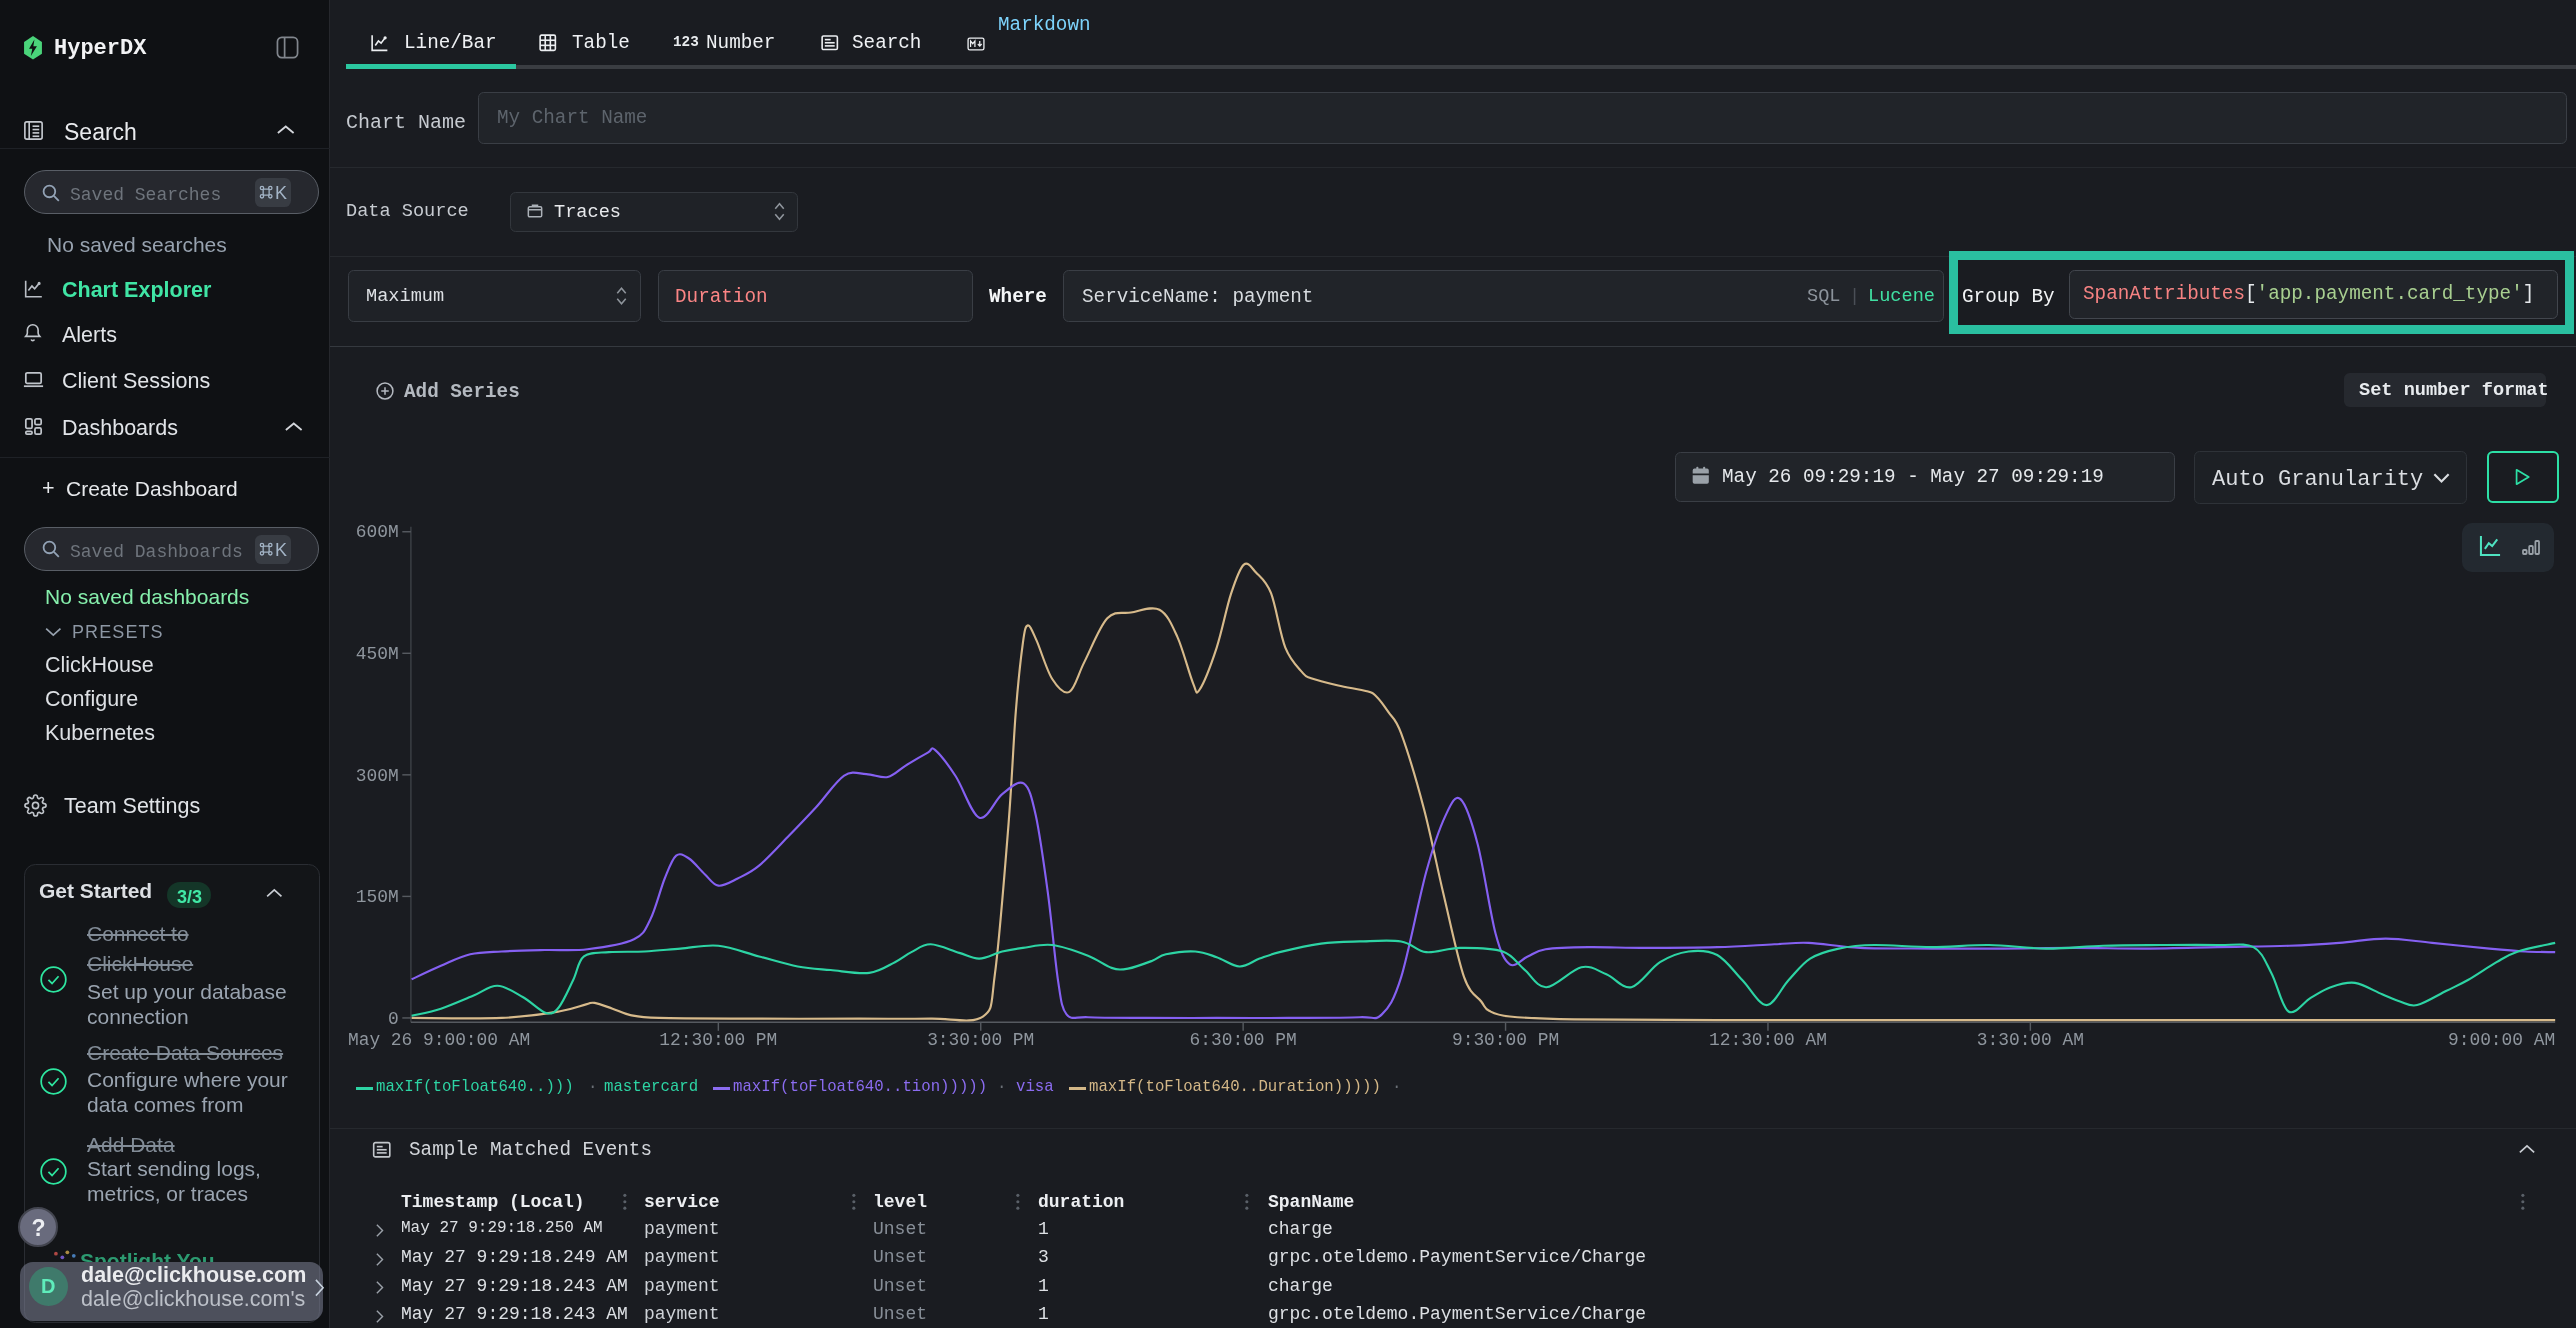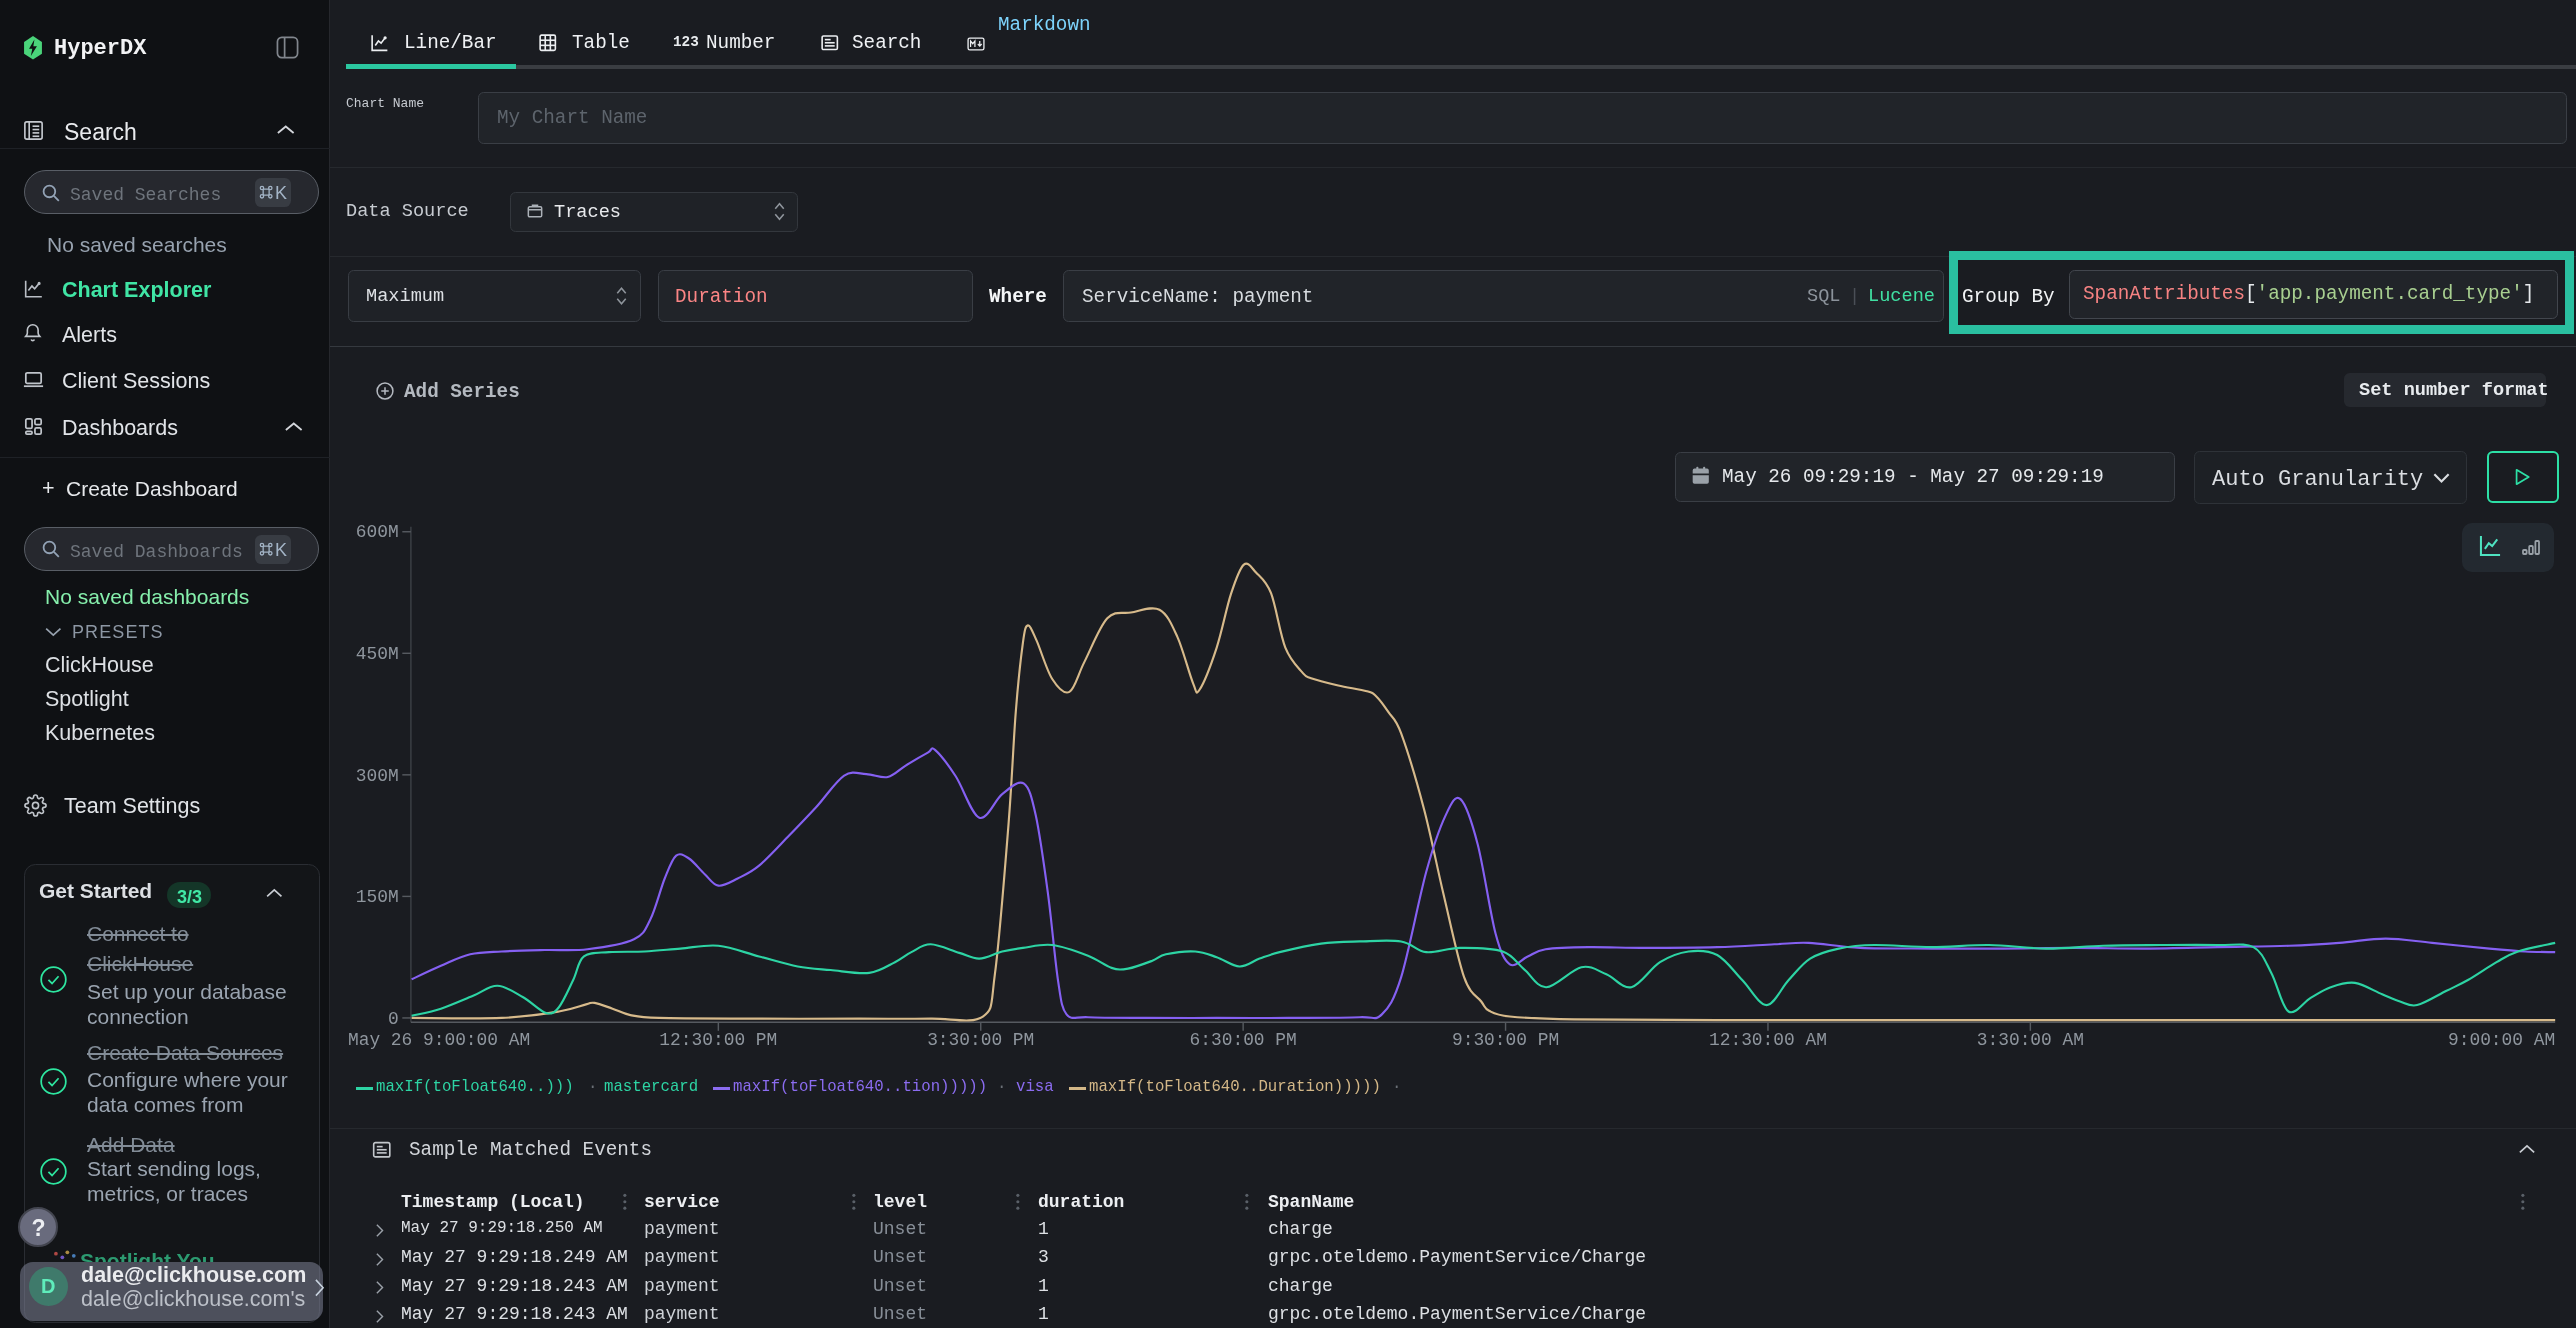--- a/index.html
+++ b/index.html
@@ -107,21 +107,21 @@
 <div class="abs sans" style="left:275px;top:540px;font-size:18px;color:#a3b4c6;">K</div>
 
 <div class="abs sans" style="left:45px;top:585px;font-size:21px;color:#86efac;">No saved dashboards</div>
 
 <svg class="abs" style="left:44px;top:625px;" width="18.6" height="13" viewBox="0 0 26 18" fill="none" stroke="#97a2af" stroke-width="2.4">
     <polyline points="3,5 13,14 23,5"></polyline>
   </svg>
 <div class="abs sans" style="left:72px;top:622px;font-size:18px;letter-spacing:1.1px;color:#8d97a4;">PRESETS</div>
 
 <div class="abs sans" style="left:45px;top:653px;font-size:21.5px;color:#dde0e4;">ClickHouse</div>
-<div class="abs sans" style="left:45px;top:687px;font-size:21.5px;color:#dde0e4;">Spotlight</div>
+<div class="abs sans" style="left:45px;top:687px;font-size:21.5px;color:#dde0e4;">Configure</div>
 <div class="abs sans" style="left:45px;top:721px;font-size:21.5px;color:#dde0e4;">Kubernetes</div>
 
 <svg class="abs" style="left:23.6px;top:794px;" width="23" height="23" viewBox="0 0 24 24" fill="none" stroke="#c0c5cb" stroke-width="1.7">
  <circle cx="12" cy="12" r="3.2"></circle>
  <path d="M19.4 15a1.65 1.65 0 0 0 .33 1.82l.06.06a2 2 0 1 1-2.83 2.83l-.06-.06a1.65 1.65 0 0 0-1.82-.33 1.65 1.65 0 0 0-1 1.51V21a2 2 0 1 1-4 0v-.09A1.65 1.65 0 0 0 9 19.4a1.65 1.65 0 0 0-1.82.33l-.06.06a2 2 0 1 1-2.83-2.83l.06-.06a1.65 1.65 0 0 0 .33-1.82 1.65 1.65 0 0 0-1.51-1H3a2 2 0 1 1 0-4h.09A1.65 1.65 0 0 0 4.6 9a1.65 1.65 0 0 0-.33-1.82l-.06-.06a2 2 0 1 1 2.83-2.83l.06.06a1.65 1.65 0 0 0 1.82.33H9a1.65 1.65 0 0 0 1-1.51V3a2 2 0 1 1 4 0v.09a1.65 1.65 0 0 0 1 1.51 1.65 1.65 0 0 0 1.82-.33l.06-.06a2 2 0 1 1 2.83 2.83l-.06.06a1.65 1.65 0 0 0-.33 1.82V9a1.65 1.65 0 0 0 1.51 1H21a2 2 0 1 1 0 4h-.09a1.65 1.65 0 0 0-1.51 1z"></path>
 </svg>
 <div class="abs sans" style="left:64px;top:794px;font-size:21.5px;color:#e1e4e8;">Team Settings</div>
 
 <div class="abs" style="left:23.6px;top:864px;width:296px;height:459px;border-radius:11.4px;border:1.4px solid #2a2d33;background:#131518;"></div>
 <div class="abs sans" style="left:39px;top:879px;font-size:21px;font-weight:bold;color:#dcdfe3;">Get Started</div>
@@ -208,21 +208,21 @@
 </svg>
 <div class="abs mono" style="left:852px;top:31.5px;font-size:19.3px;color:#eff1f4;">Search</div>
 
 <svg class="abs" style="left:966px;top:34px;" width="20" height="20" viewBox="0 0 24 24" fill="none" stroke="#eceef1" stroke-width="1.6">
  <rect x="2.5" y="5" width="19" height="14" rx="2"></rect>
     <path d="M5.5 15.5 v-7 l2.6 3.2 2.6-3.2 v7" stroke-width="1.5"></path>
     <path d="M16.5 8.5 v5.5 M14.2 12 l2.3 2.6 2.3-2.6" stroke-width="1.5"></path>
 </svg>
 <div class="abs mono" style="left:998px;top:14px;font-size:19.3px;color:#7dd3fc;">Markdown</div>
 
-<div class="abs mono" style="left:346px;top:96px;font-size:13px;color:#c6cad0;">Chart Name</div>
+<div class="abs mono" style="left:346px;top:111px;font-size:20px;color:#c6cad0;">Chart Name</div>
 <div class="abs" style="left:478px;top:92px;width:2089px;height:52px;border-radius:5.7px;background:#212429;border:1.4px solid #3a3e45;"></div>
 <div class="abs mono" style="left:497px;top:107px;font-size:19.3px;color:#5d646c;">My Chart Name</div>
 
 <div class="abs" style="left:330px;top:167px;width:2246px;height:1.4px;background:#26292e;"></div>
 
 <div class="abs mono" style="left:346px;top:201px;font-size:18.6px;color:#c6cad0;">Data Source</div>
 <div class="abs" style="left:510px;top:192px;width:288px;height:40px;border-radius:5.7px;background:#1f2227;border:1.4px solid #33373d;"></div>
 <svg class="abs" style="left:525px;top:201px;" width="20" height="20" viewBox="0 0 24 24" fill="none" stroke="#abb1b8" stroke-width="1.8">
  <rect x="4" y="7" width="16" height="12" rx="1.5"></rect>
     <path d="M4 10.5 h16 M9 7 v-2 h6 v2"></path>

